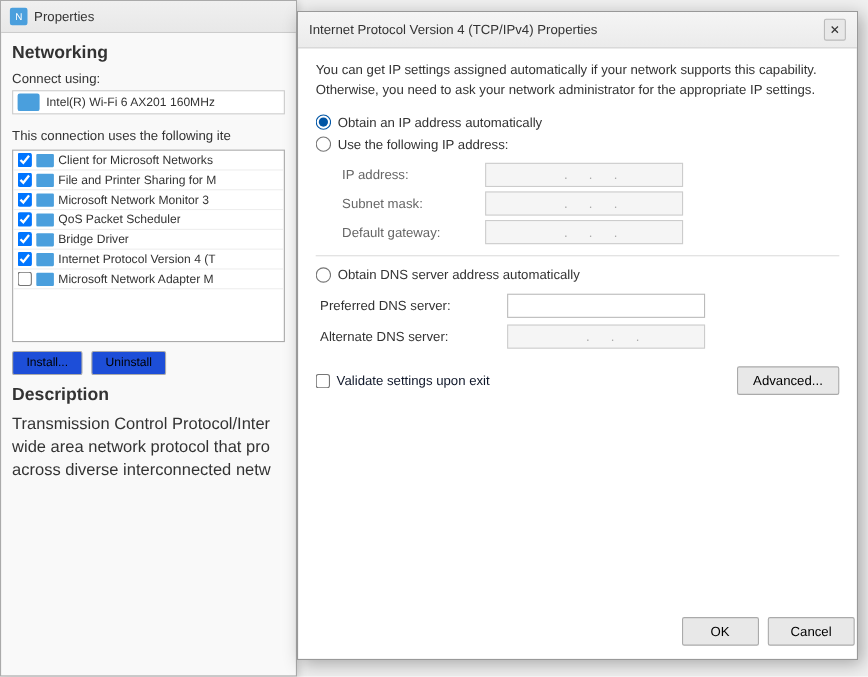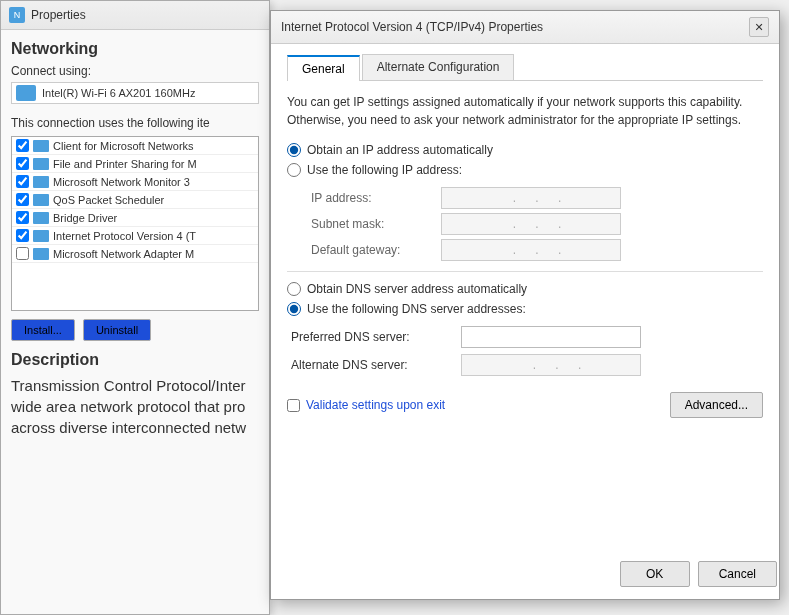--- a/index.html
+++ b/index.html
@@ -303,21 +303,21 @@
       align-items: center;
       justify-content: space-between;
     }
     .validate-row {
       display: flex;
       align-items: center;
       gap: 6px;
     }
     .validate-label {
       font-size: 12px;
-      color: #1d4ed8;
+      color: #0f172a;
     }
 
     
     .dialog-buttons {
       position: absolute;
       bottom: 12px;
       right: 2px;
       display: flex;
       gap: 8px;
     }
@@ -410,28 +410,20 @@
   </div>
 </div>
 
 <div class="dialog">
   <div class="dialog-titlebar">
     <span class="dialog-title">Internet Protocol Version 4 (TCP/IPv4) Properties</span>
     <div class="close-btn">✕</div>
   </div>
   <div class="dialog-body">
 
-    <div class="tabs">
-      <div class="tab active">
-        <span>General</span>
-      </div>
-      <div class="tab">
-        <span>Alternate Configuration</span>
-      </div>
-    </div>
 
     <div class="info-text">You can get IP settings assigned automatically if your network supports this capability. Otherwise, you need to ask your network administrator for the appropriate IP settings.</div>
 
     <div class="radio-group">
       <div class="radio-item">
         <input type="radio" name="ip-mode" checked="" style="">
         <span>Obtain an IP address automatically</span>
       </div>
       <div class="radio-item">
         <input type="radio" name="ip-mode" style="">
@@ -461,24 +453,20 @@
     </div>
 
     <hr class="divider-line">
 
     <div class="dns-section">
       <div class="radio-group">
         <div class="radio-item">
           <input type="radio" name="dns-mode" style="">
           <span>Obtain DNS server address automatically</span>
         </div>
-        <div class="radio-item">
-          <input type="radio" name="dns-mode" checked="" style="">
-          <span>Use the following DNS server addresses:</span>
-        </div>
       </div>
 
       <div class="dns-fields">
         <div class="dns-field-row">
           <span class="dns-label">Preferred DNS server:</span>
           <input type="text" class="dns-input" style="">
         </div>
         <div class="dns-field-row">
           <span class="dns-label">Alternate DNS server:</span>
           <div class="ip-input" style="background:#f5f5f5;">

